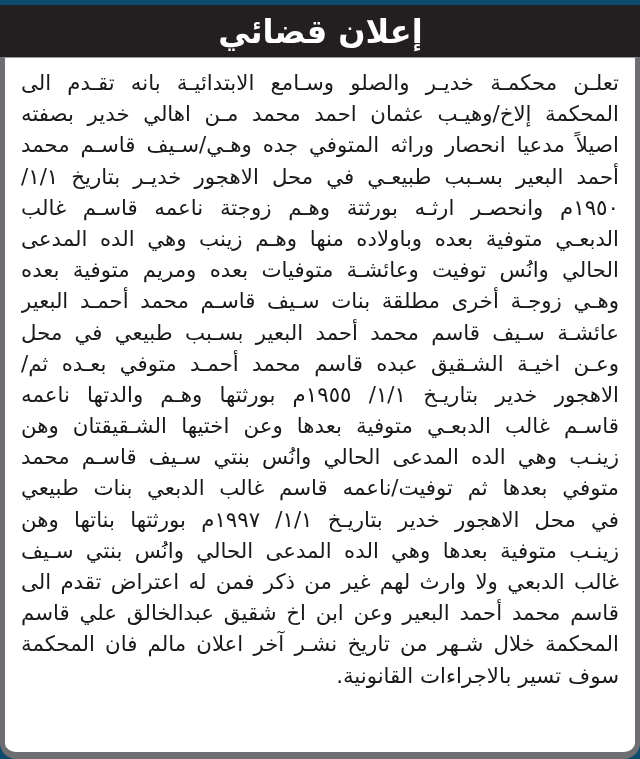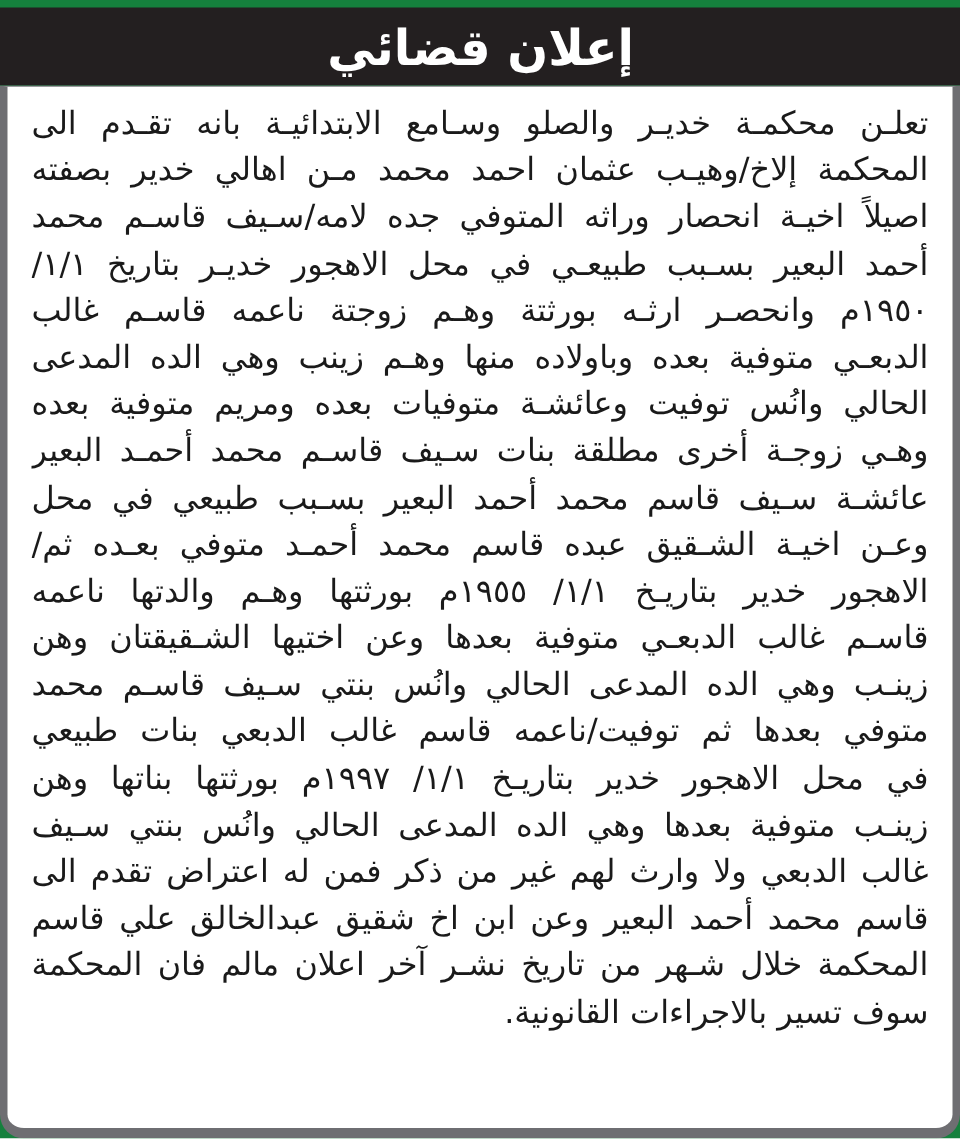--- a/index.html
+++ b/index.html
@@ -11,21 +11,21 @@
 
   body {
     font-family: "DejaVu Sans", "Liberation Sans", sans-serif;
   }
 
   .page {
     position: relative;
     width: 640px;
     height: 759px;
     margin: 0;
-    background: #15803d;
+    background: #0c4a6e;
     overflow: hidden;
     box-sizing: border-box;
   }
 
   
   .notice-header {
     position: absolute;
     top: 5px;
     left: 0;
     width: 640px;
@@ -101,21 +101,21 @@
 <div class="page">
 
   <div class="notice-header">
     <div class="notice-title">إعلان قضائي</div>
   </div>
 
   <div class="notice-card">
     <div class="notice-body">
       <span class="notice-line">تعلـن محكمـة خديـر والصلو وسـامع الابتدائيـة بانه تقـدم الى</span>
       <span class="notice-line">المحكمة إلاخ/وهيـب عثمان احمد محمد مـن اهالي خدير بصفته</span>
-      <span class="notice-line">اصيلاً اخيـة انحصار وراثه المتوفي جده لامه/سـيف قاسـم محمد</span>
+      <span class="notice-line">اصيلاً مدعيا انحصار وراثه المتوفي جده وهـي/سـيف قاسـم محمد</span>
       <span class="notice-line">أحمد البعير بسـبب طبيعـي في محل الاهجور خديـر بتاريخ ١/١/</span>
       <span class="notice-line">١٩٥٠م وانحصـر ارثـه بورثتة وهـم زوجتة ناعمه قاسـم غالب</span>
       <span class="notice-line">الدبعـي متوفية بعده وباولاده منها وهـم زينب وهي الده المدعى</span>
       <span class="notice-line">الحالي وانُس توفيت وعائشـة متوفيات بعده ومريم متوفية بعده</span>
       <span class="notice-line">وهـي زوجـة أخرى مطلقة بنات سـيف قاسـم محمد أحمـد البعير</span>
       <span class="notice-line">عائشـة سـيف قاسم محمد أحمد البعير بسـبب طبيعي في محل</span>
       <span class="notice-line">وعـن اخيـة الشـقيق عبده قاسم محمد أحمـد متوفي بعـده ثم/</span>
       <span class="notice-line">الاهجور خدير بتاريـخ ١/١/ ١٩٥٥م بورثتها وهـم والدتها ناعمه</span>
       <span class="notice-line">قاسـم غالب الدبعـي متوفية بعدها وعن اختيها الشـقيقتان وهن</span>
       <span class="notice-line">زينـب وهي الده المدعى الحالي وانُس بنتي سـيف قاسـم محمد</span>

